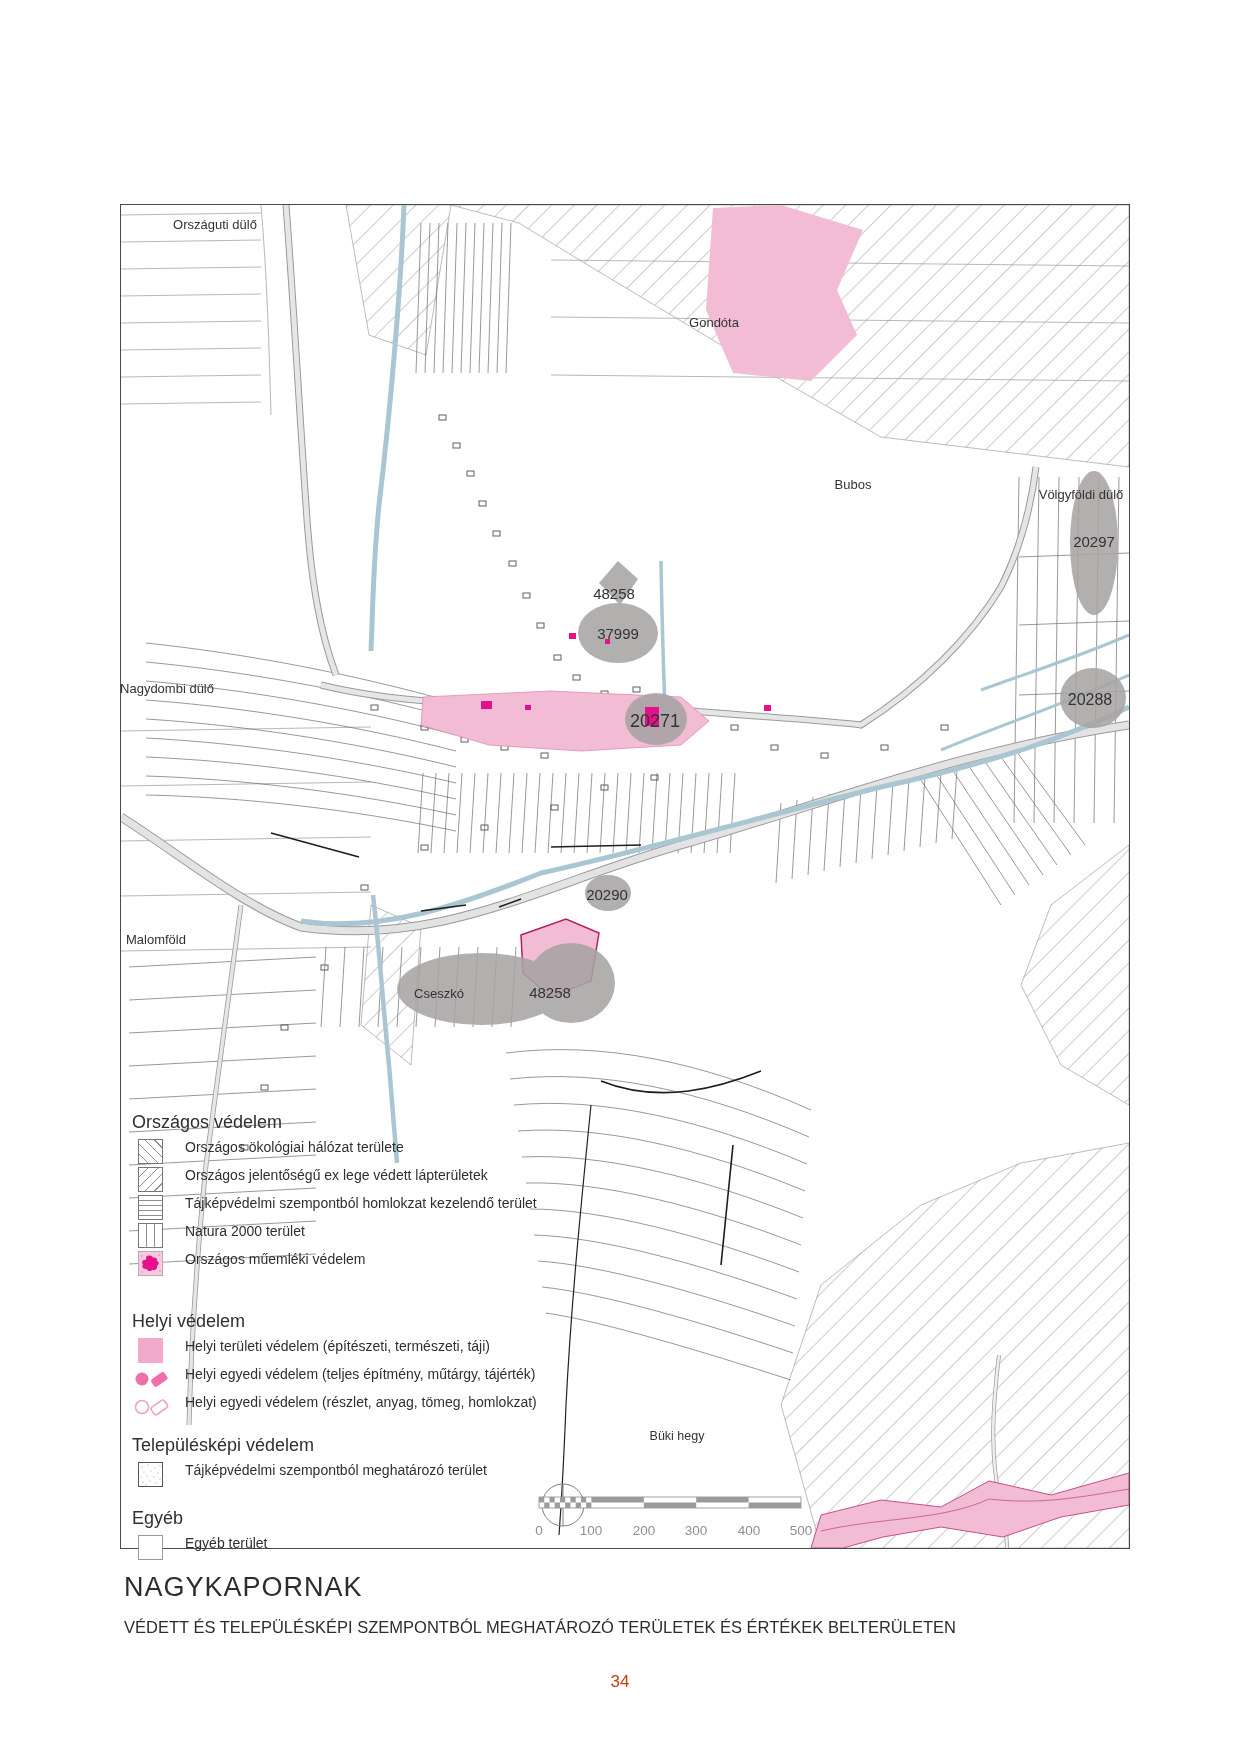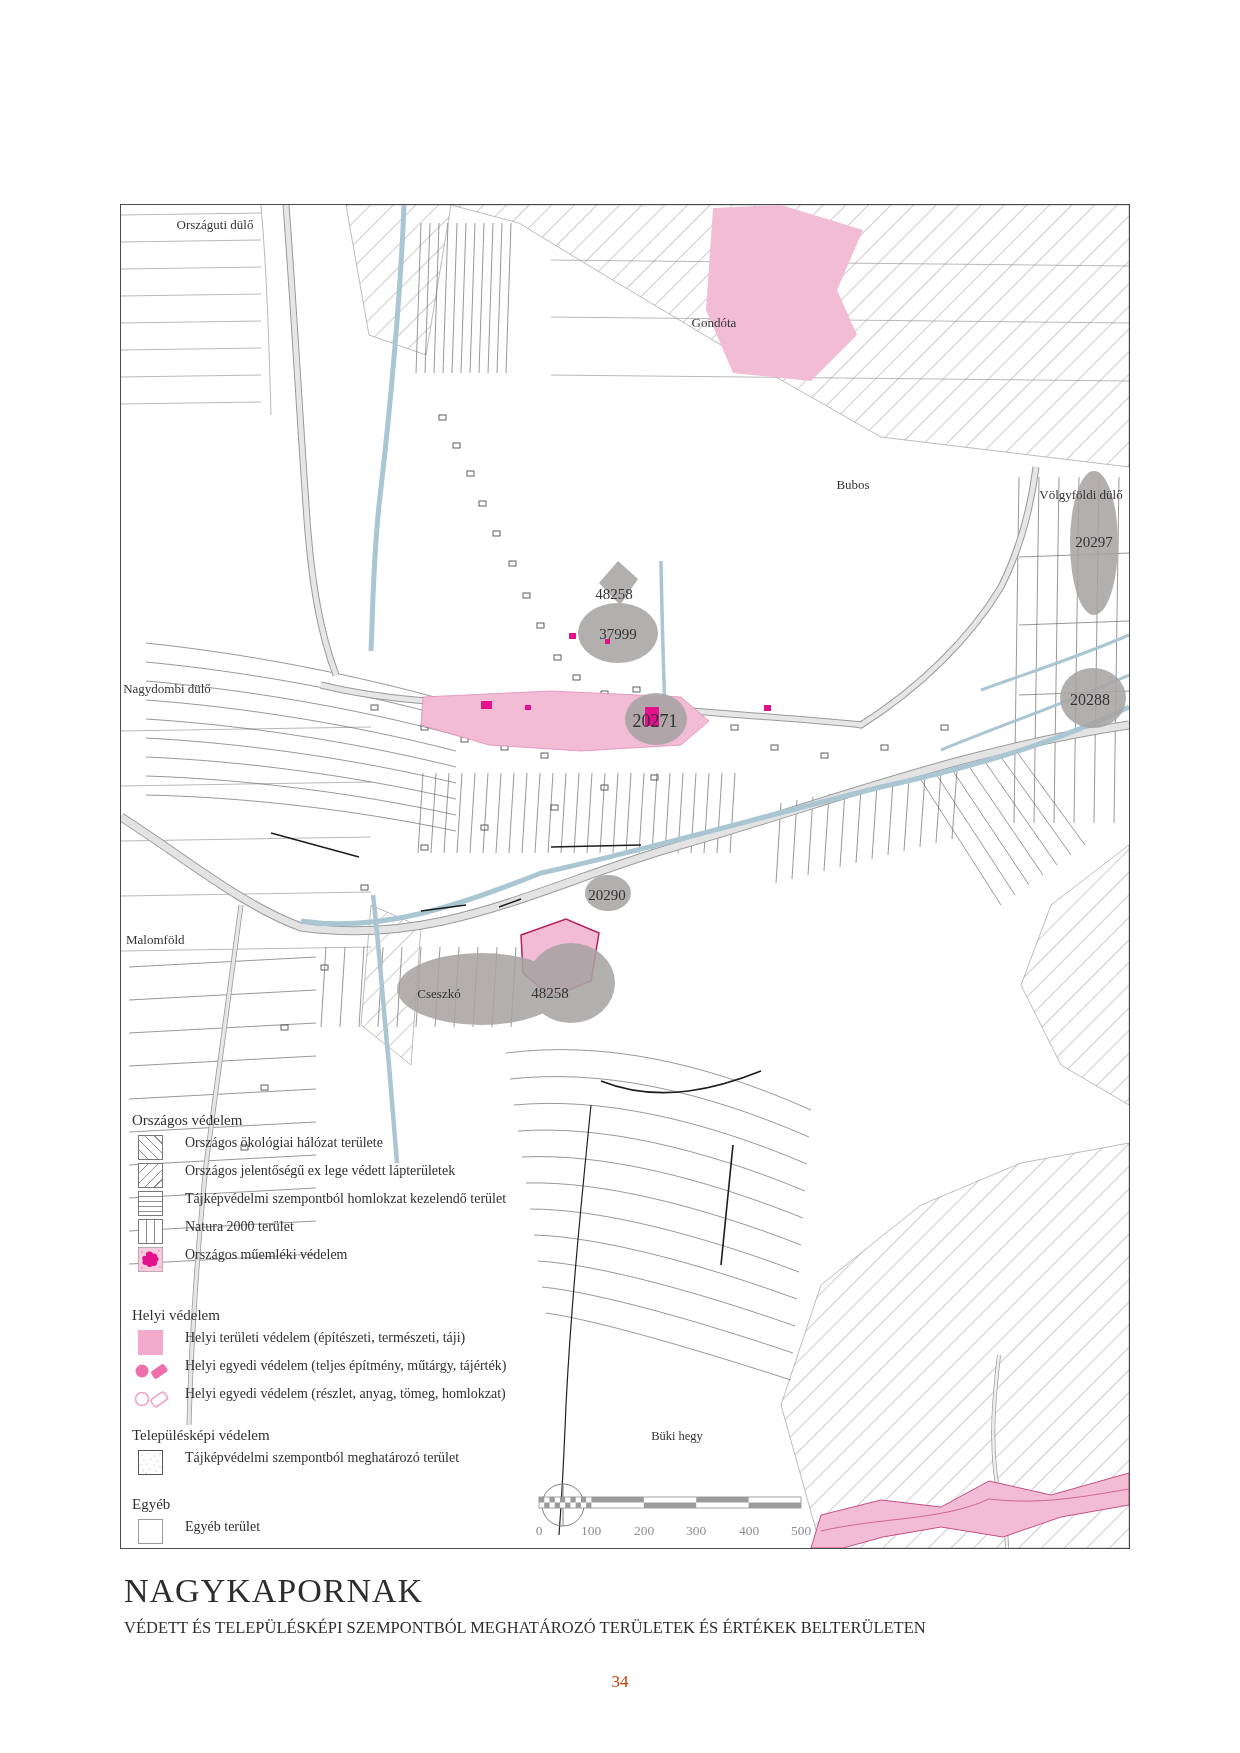--- a/index.html
+++ b/index.html
@@ -1,44 +1,44 @@
 <!DOCTYPE html>
 <html><head>
 <meta charset="utf-8">
 <style>
   html,body{margin:0;padding:0;background:#ffffff;}
   .page{position:relative;width:1240px;height:1753px;background:#ffffff;
-        font-family:Liberation Serif, serif;overflow:hidden;}
+        font-family:Liberation Sans, sans-serif;overflow:hidden;}
   .map-frame{position:absolute;left:120px;top:204px;width:1008px;height:1343px;
              border:1px solid #4a4a4a;background:#ffffff;}
   .map-frame svg{position:absolute;left:0;top:0;}
 
   
   .legend{position:absolute;left:130px;top:1110px;width:440px;color:#2f2f2f;}
-  .lg-h{font-size:15px;margin:2px 0 6px 2px;}
+  .lg-h{font-size:18px;margin:2px 0 6px 2px;}
   .lg-h2{margin-top:32px;} .lg-h3{margin-top:13px;} .lg-h4{margin-top:18px;}
   .lg-row{display:flex;align-items:flex-start;height:28px;margin-left:8px;}
   .lg-row .lg-label{font-size:14px;white-space:nowrap;}
   .sw{width:25px;height:25px;margin-right:22px;flex:none;box-sizing:border-box;}
   .sw-hatch-ne{border:1px solid #777;
      background:repeating-linear-gradient(45deg,#fff 0 6px,#8f8f8f 6px 6.9px);}
   .sw-hatch-nw{border:1px solid #777;
      background:repeating-linear-gradient(135deg,#fff 0 6px,#8f8f8f 6px 6.9px);}
   .sw-hlines{border:1px solid #777;
      background:repeating-linear-gradient(180deg,#fff 0 4.2px,#8f8f8f 4.2px 5px);}
   .sw-vlines{border:1px solid #777;
      background:repeating-linear-gradient(90deg,#fff 0 7.3px,#8f8f8f 7.3px 8.1px);}
   .sw-gray{background:#a0a0a0;}
   .sw-pink{background:#f2a9cb;}
   .sw-icons{width:38px;margin-right:13px;margin-left:-4px;}
   .sw-speckle{border:1px solid #555;}
   .sw-white{border:1px solid #9a9a9a;background:#fff;}
 
   
-  .title-main{position:absolute;left:124px;top:1572px;font-size:34px;color:#2d2d2d;
+  .title-main{position:absolute;left:124px;top:1572px;font-size:27px;color:#2d2d2d;
               letter-spacing:1px;}
   .title-sub{position:absolute;left:124px;top:1618px;font-size:16.5px;color:#2d2d2d;}
   .page-num{position:absolute;left:0;right:0;top:1672px;text-align:center;
             font-size:17px;color:#c2410c;}
 
   
   .parcel{stroke:#6b6b6b;stroke-width:0.7;fill:none;}
   .fieldline{stroke:#9a9a9a;stroke-width:0.7;fill:none;}
   .bldg{stroke:#4f4f4f;stroke-width:0.9;fill:none;}
   .blackline{stroke:#1c1c1c;stroke-width:1.6;fill:none;}

